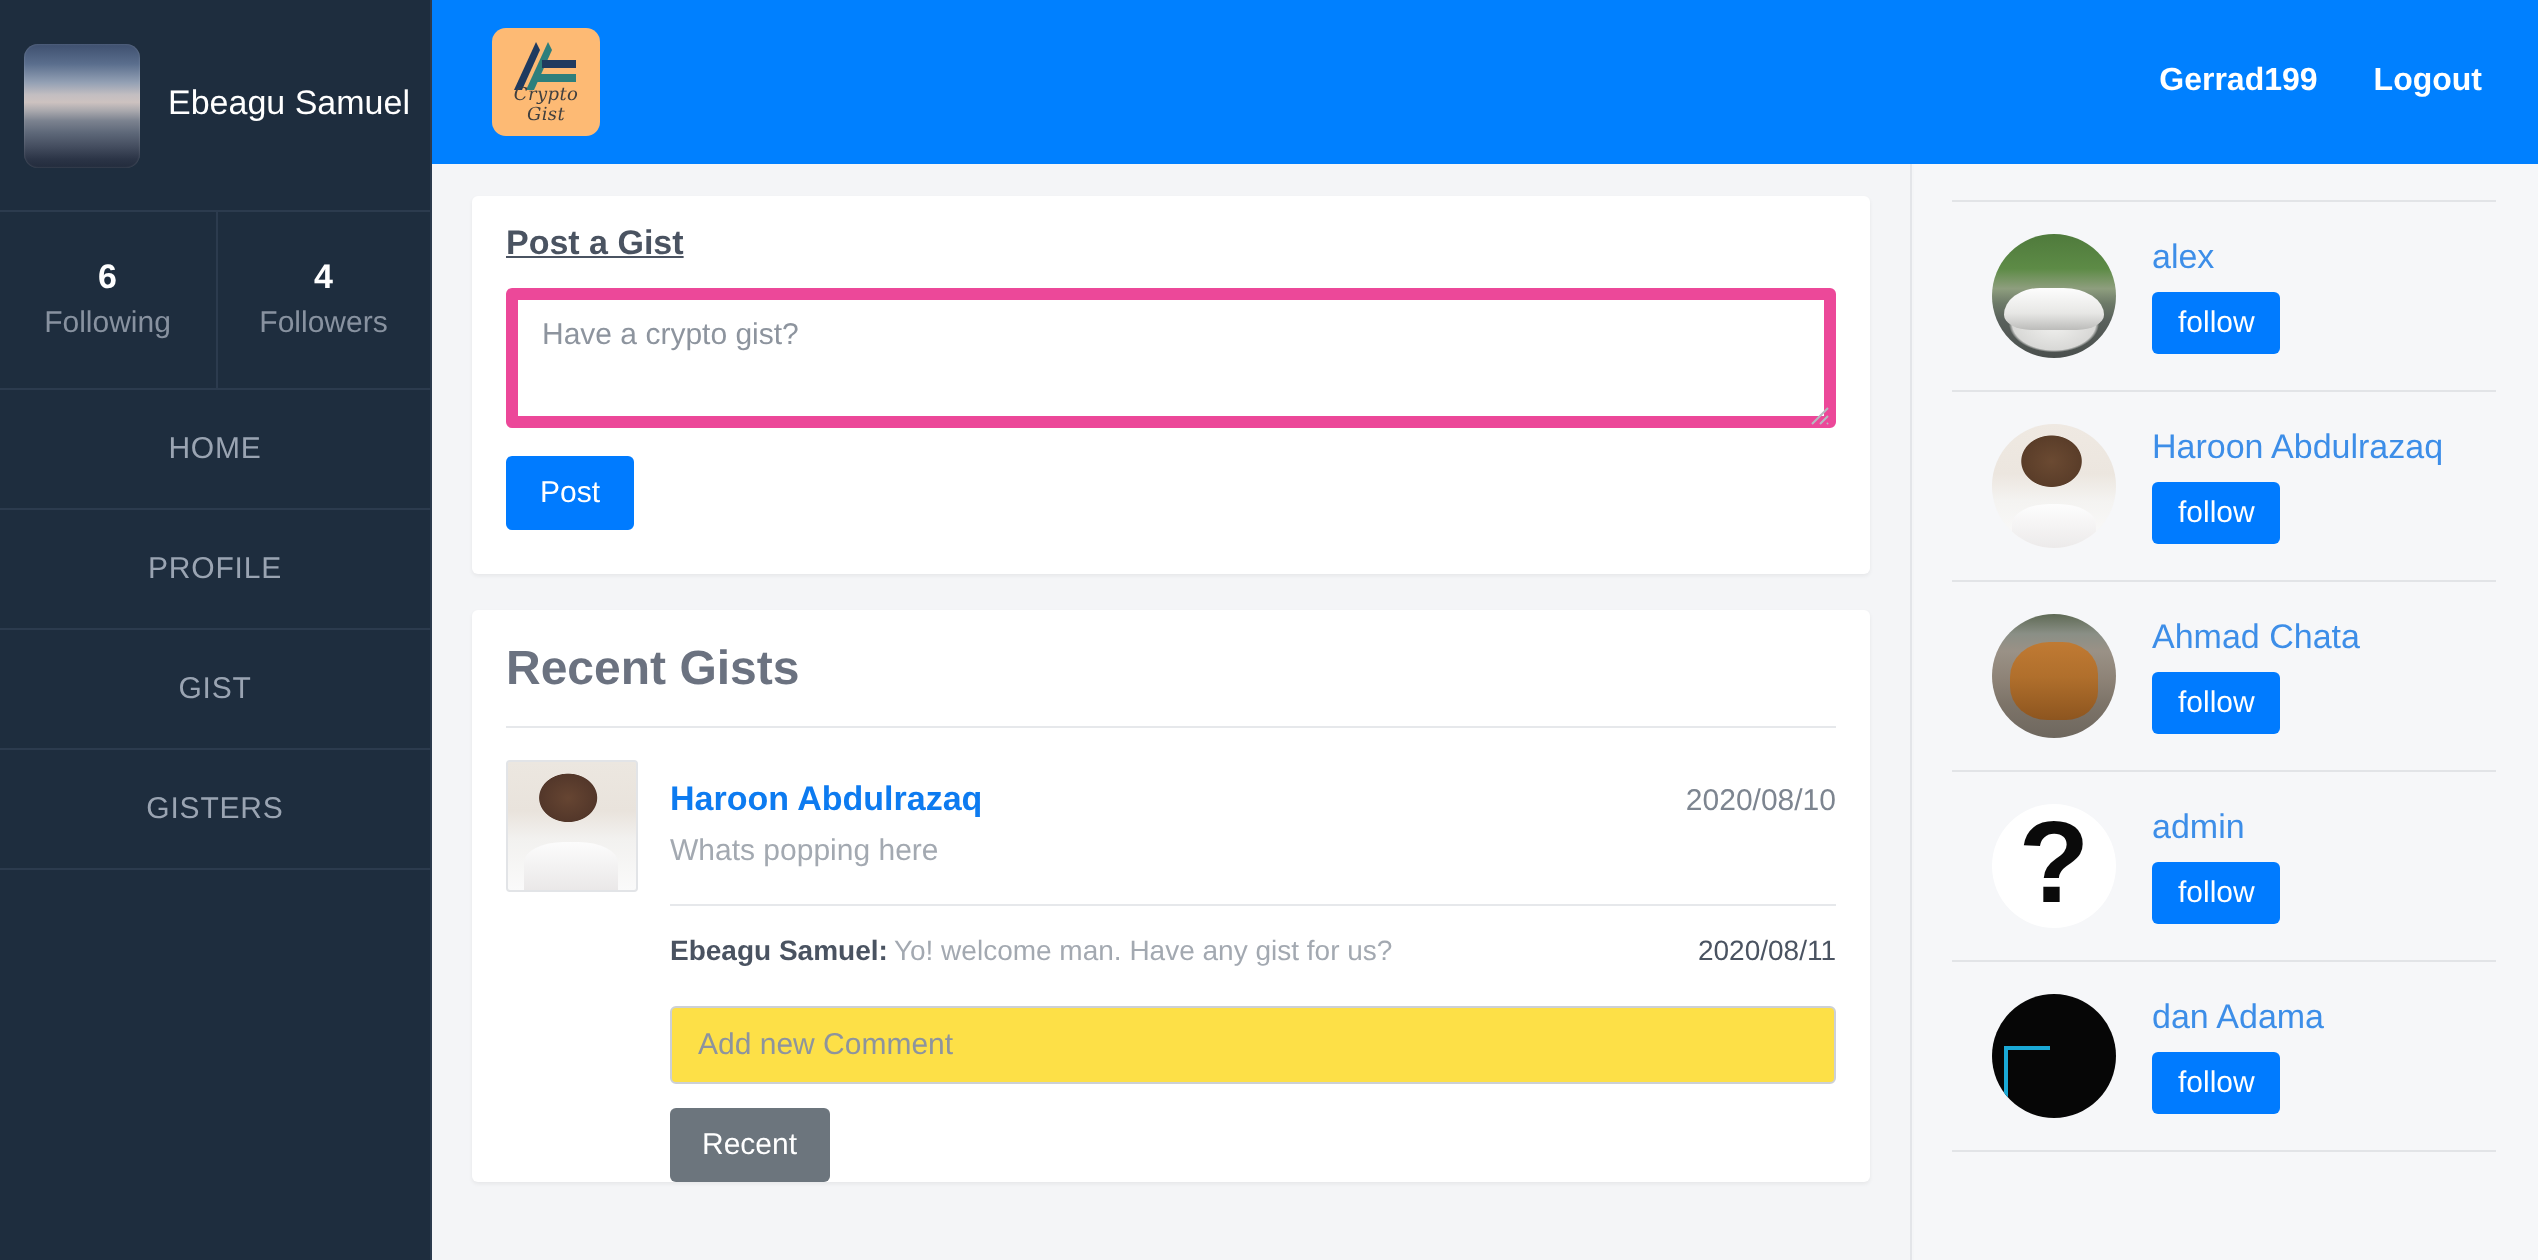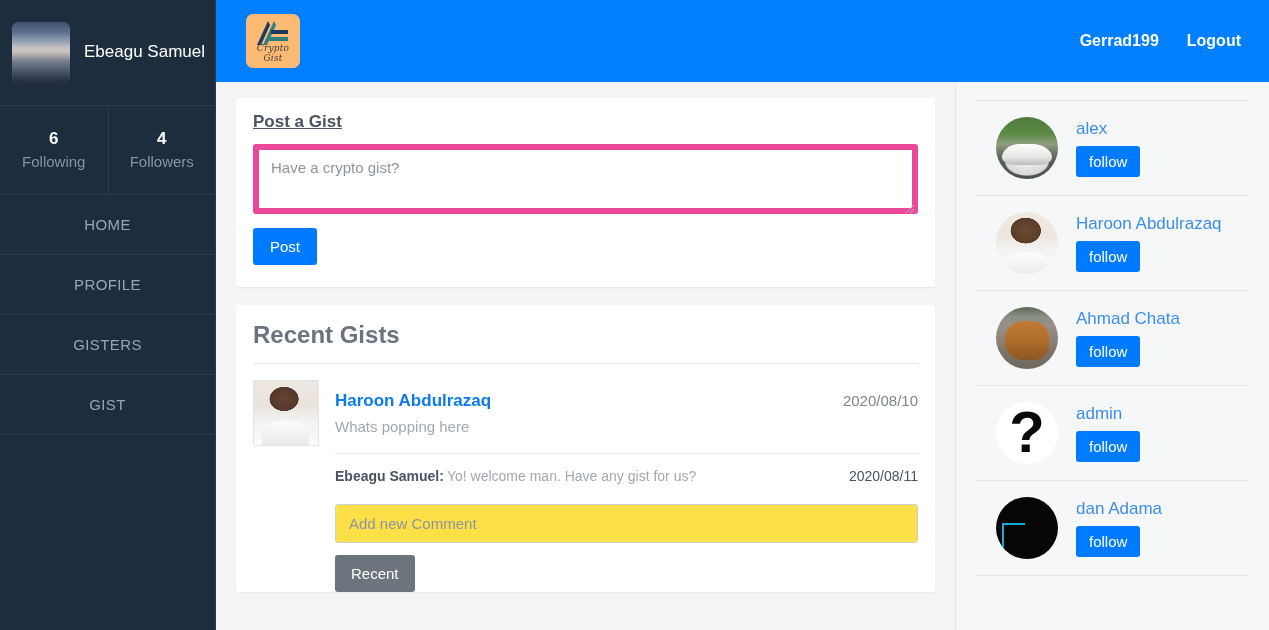--- a/index.html
+++ b/index.html
@@ -424,22 +424,22 @@
       </div>
       <div class="stat">
         <div class="stat-value">4</div>
         <div class="stat-label">Followers</div>
       </div>
     </div>
 
     <nav>
       <div class="nav-item">HOME</div>
       <div class="nav-item">PROFILE</div>
+      <div class="nav-item">GIST</div>
       <div class="nav-item">GISTERS</div>
-      <div class="nav-item">GIST</div>
     </nav>
   </aside>
 
   <header class="topbar">
     <div class="logo-box">
       <span class="logo-mark">
         <svg width="36" height="28" viewBox="0 0 36 28" xmlns="http://www.w3.org/2000/svg">
           <path d="M13 1 L2 25 L6 25 L15 5 Z" fill="#1f3a5f"></path>
           <path d="M19 1 L8 25 L12 25 L21 5 Z" fill="#2e7f7c"></path>
           <rect x="16" y="10" width="17" height="4" fill="#1f3a5f"></rect>

